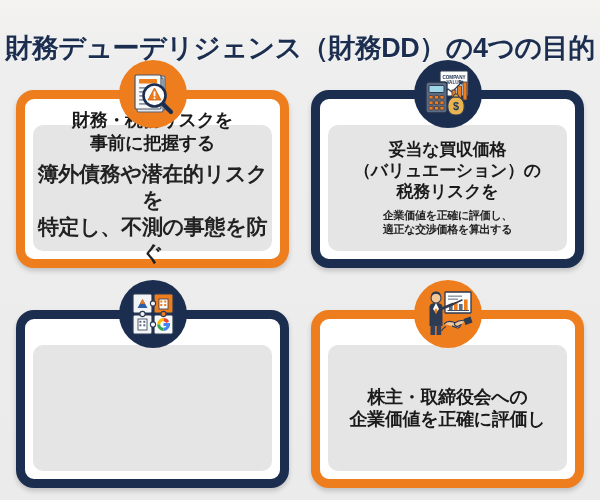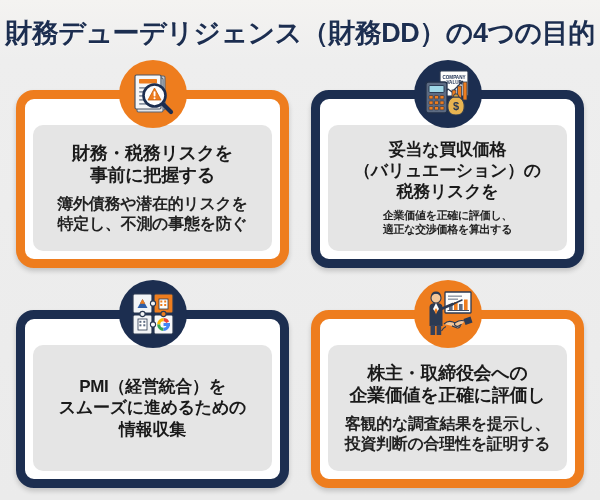--- a/index.html
+++ b/index.html
@@ -22,21 +22,21 @@
     height: 500px;
     position: relative;
     display: flex;
     flex-direction: column;
   }
 
   
   .title-bar {
     height: 66px;
     display: flex;
-    align-items: center;
+    align-items: flex-end;
     justify-content: center;
     flex: 0 0 auto;
   }
   .title-text {
     font-size: 27px;
     font-weight: bold;
     color: #1c2e50;
     letter-spacing: -0.5px;
     white-space: nowrap;
     text-shadow: 0 1px 0 rgba(255,255,255,0.6);
@@ -113,21 +113,21 @@
   .card-heading {
     font-size: 18px;
     font-weight: bold;
     color: #1a1a1a;
     line-height: 1.24;
     text-align: center;
     white-space: pre-line;
     letter-spacing: -0.3px;
   }
   .card-body {
-    font-size: 16px;
+    font-size: 21px;
     font-weight: bold;
     color: #222222;
     line-height: 1.26;
     text-align: center;
     white-space: pre-line;
     letter-spacing: -0.3px;
   }
   .card.dense .card-heading { font-size: 17px; }
   .card.dense .card-body { font-size: 11px; }
 </style>
@@ -265,23 +265,20 @@
             </g>
 
             <circle cx="24" cy="13.5" r="2.6" fill="#f2f4f6" stroke="#2c3a52" stroke-width="1.1"></circle>
             <circle cx="24" cy="34.5" r="2.6" fill="#f8f9fa" stroke="#2c3a52" stroke-width="1.1"></circle>
             <circle cx="13.5" cy="24" r="2.6" fill="#f2f4f6" stroke="#2c3a52" stroke-width="1.1"></circle>
             <circle cx="34.5" cy="24" r="2.6" fill="#ee7d1e" stroke="#2c3a52" stroke-width="1.1"></circle>
           </svg>
         </div>
 
         <div class="card-inner">
-          <div class="card-heading">PMI（経営統合）を
-スムーズに進めるための
-情報収集</div>
         </div>
       </div>
     </div>
 
     <div class="cell">
       <div class="card accent-orange">
 
         <div class="icon-badge bg-orange">
           <svg width="52" height="52" viewBox="0 0 52 52" aria-hidden="true">
 
@@ -310,20 +307,18 @@
             <path d="M22 36 q4 -4 9 -2 l6 2.5 q2 1 0.6 2.6 q-1.2 1.4 -3 0.6 l-4.6 -1.8" fill="#f2c79a" stroke="#2c3a52" stroke-width="1.2" stroke-linejoin="round"></path>
             <path d="M43 33 q-5 -1.5 -9.5 1.5 q-2 1.3 -0.3 3 q1.6 1.6 3.4 0.5 l3 -1.8" fill="#f2c79a" stroke="#2c3a52" stroke-width="1.2" stroke-linejoin="round"></path>
             <path d="M41.5 31 l7 -2.5 l2 6 l-7 2.5 Z" fill="#2c3a52"></path>
             <path d="M24 38.5 q-3 1.5 -4.5 4.5" fill="none" stroke="#2c3a52" stroke-width="1.1"></path>
           </svg>
         </div>
 
         <div class="card-inner">
           <div class="card-heading">株主・取締役会への
 企業価値を正確に評価し</div>
-          <div class="card-body">客観的な調査結果を提示し、
-投資判断の合理性を証明する</div>
         </div>
       </div>
     </div>
 
   </div>
 </div>
 
 </body></html>

